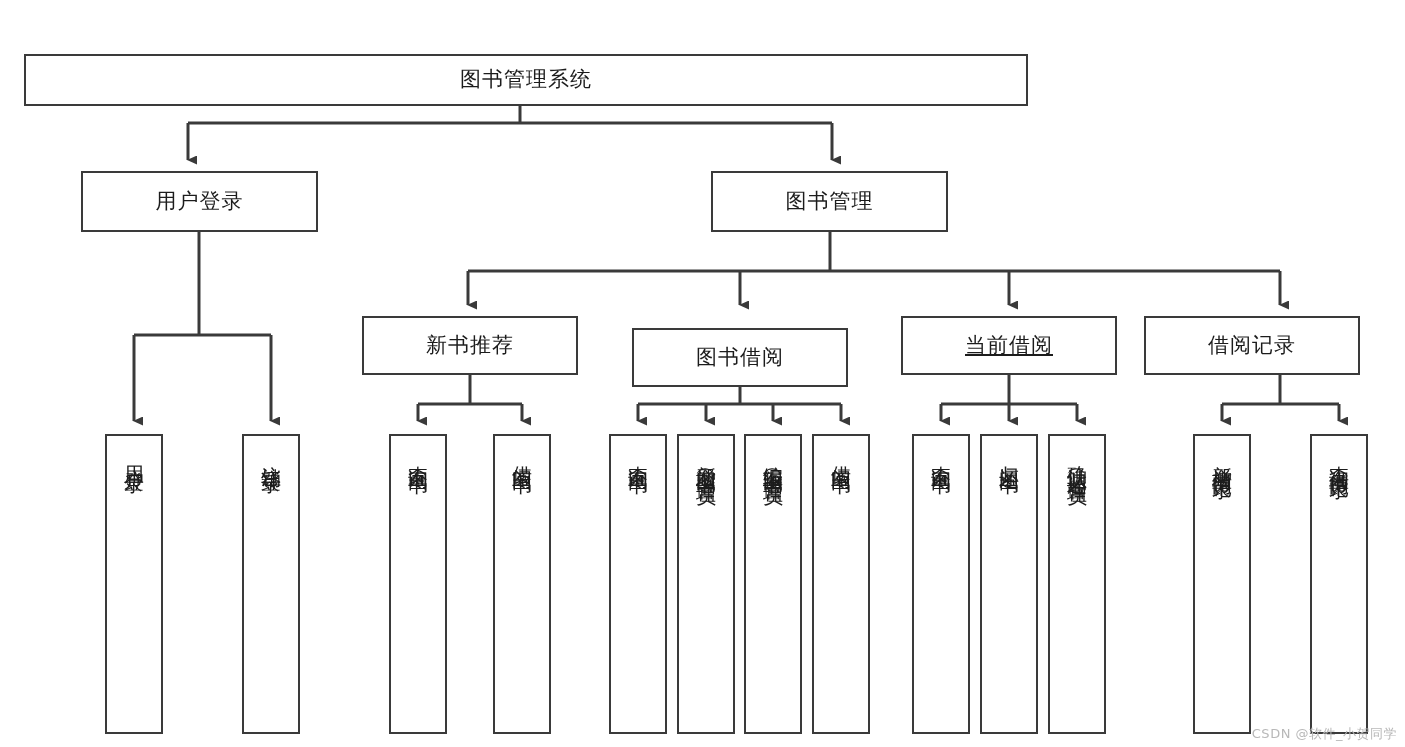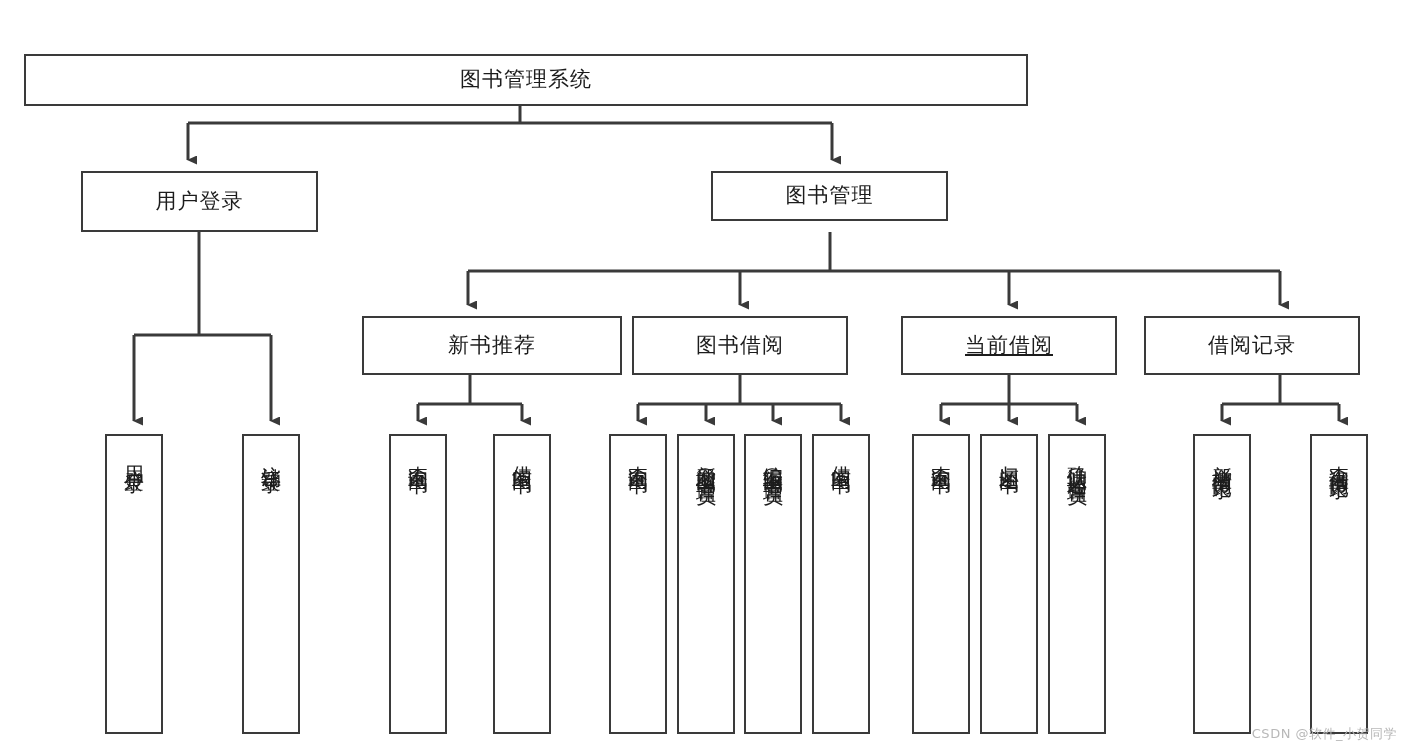--- a/index.html
+++ b/index.html
@@ -122,28 +122,28 @@
     </g>
   </svg>
 
   <div class="node-box horizontal" style="left:24px; top:14px; width:1004px; height:52px;margin-top:40px;">
     <span class="node-label">图书管理系统</span>
   </div>
 
   <div class="node-box horizontal" style="left:81px; top:171px; width:237px; height:61px;">
     <span class="node-label">用户登录</span>
   </div>
-  <div class="node-box horizontal" style="left:711px; top:171px; width:237px; height:50px;">
+  <div class="node-box horizontal" style="left:711px; top:171px; width:237px; height:61px;">
     <span class="node-label">图书管理</span>
   </div>
 
-  <div class="node-box horizontal" style="left:362px; top:316px; width:260px; height:59px;text-align:right;">
+  <div class="node-box horizontal" style="left:362px; top:316px; width:216px; height:59px;text-align:right;">
     <span class="node-label">新书推荐</span>
   </div>
-  <div class="node-box horizontal" style="left:632px; top:316px; width:216px; height:59px;">
+  <div class="node-box horizontal" style="left:632px; top:328px; width:216px; height:59px;">
     <span class="node-label">图书借阅</span>
   </div>
   <div class="node-box horizontal" style="left:901px; top:316px; width:216px; height:59px;text-decoration:underline;">
     <span class="node-label">当前借阅</span>
   </div>
   <div class="node-box horizontal" style="left:1144px; top:316px; width:216px; height:59px;">
     <span class="node-label">借阅记录</span>
   </div>
 
   <div class="node-box vertical" style="left:105px; top:434px; width:58px; height:300px;">

